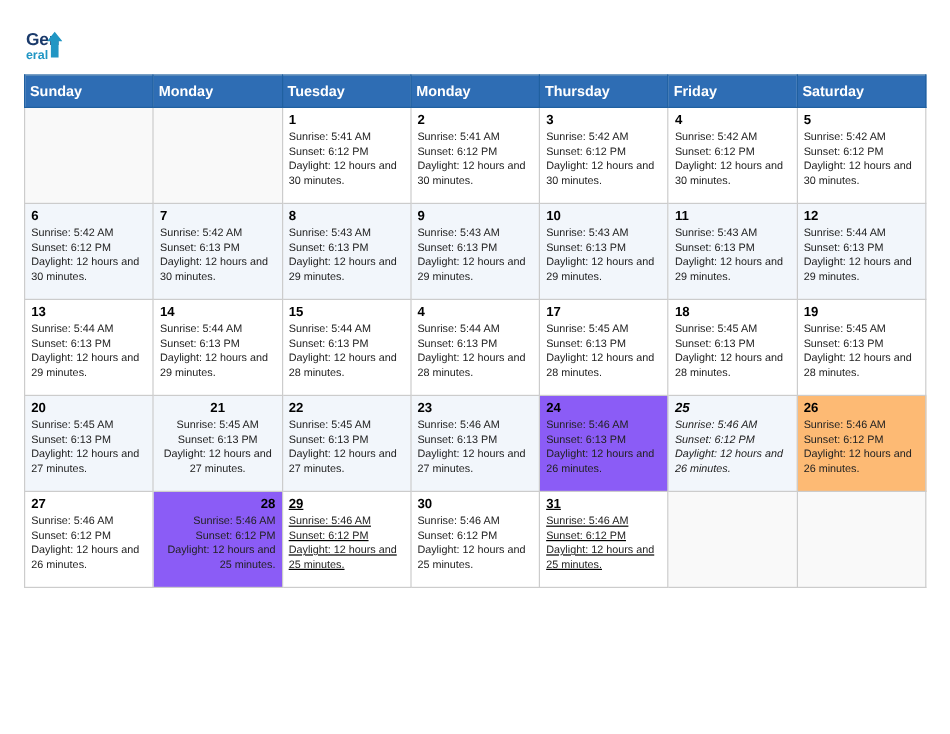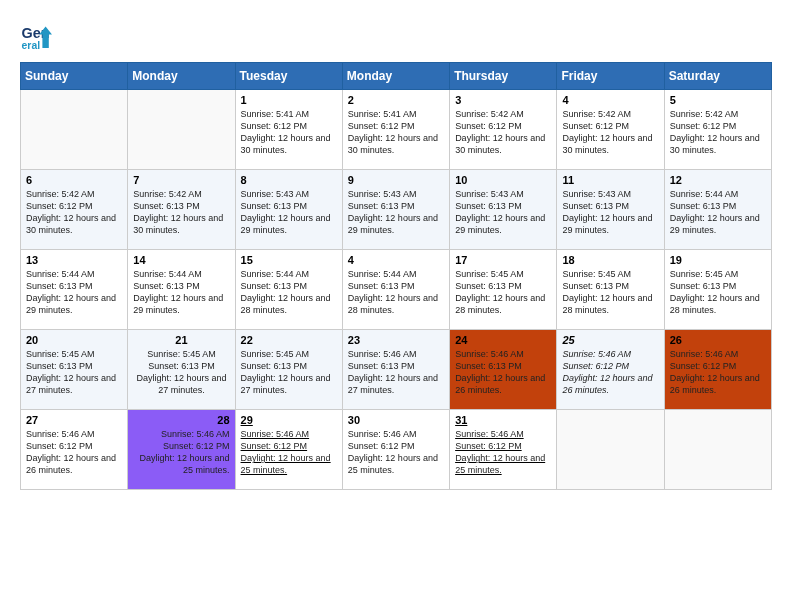--- a/index.html
+++ b/index.html
@@ -255,33 +255,33 @@
           <div class="cell-info" style="white-space: pre-line;">Sunrise: 5:45 AM
 Sunset: 6:13 PM
 Daylight: 12 hours and 27 minutes.</div>
         </td>
         <td style="background: rgb(242, 246, 251);">
           <span class="day-number">23</span>
           <div class="cell-info" style="white-space: pre-line;">Sunrise: 5:46 AM
 Sunset: 6:13 PM
 Daylight: 12 hours and 27 minutes.</div>
         </td>
-        <td style="background: #c2410c; margin-top: 24px;">
+        <td style="background: #8b5cf6; margin-top: 24px;">
           <span class="day-number">24</span>
           <div class="cell-info" style="white-space: pre-line;">Sunrise: 5:46 AM
 Sunset: 6:13 PM
 Daylight: 12 hours and 26 minutes.</div>
         </td>
         <td style="background: rgb(242, 246, 251); font-style: italic;">
           <span class="day-number">25</span>
           <div class="cell-info" style="white-space: pre-line;">Sunrise: 5:46 AM
 Sunset: 6:12 PM
 Daylight: 12 hours and 26 minutes.</div>
         </td>
-        <td style="background: #c2410c;">
+        <td style="background: #fdba74;">
           <span class="day-number">26</span>
           <div class="cell-info" style="white-space: pre-line;">Sunrise: 5:46 AM
 Sunset: 6:12 PM
 Daylight: 12 hours and 26 minutes.</div>
         </td>
       </tr>
       <tr>
         <td style="background: rgb(255, 255, 255);">
           <span class="day-number">27</span>
           <div class="cell-info" style="white-space: pre-line;">Sunrise: 5:46 AM

